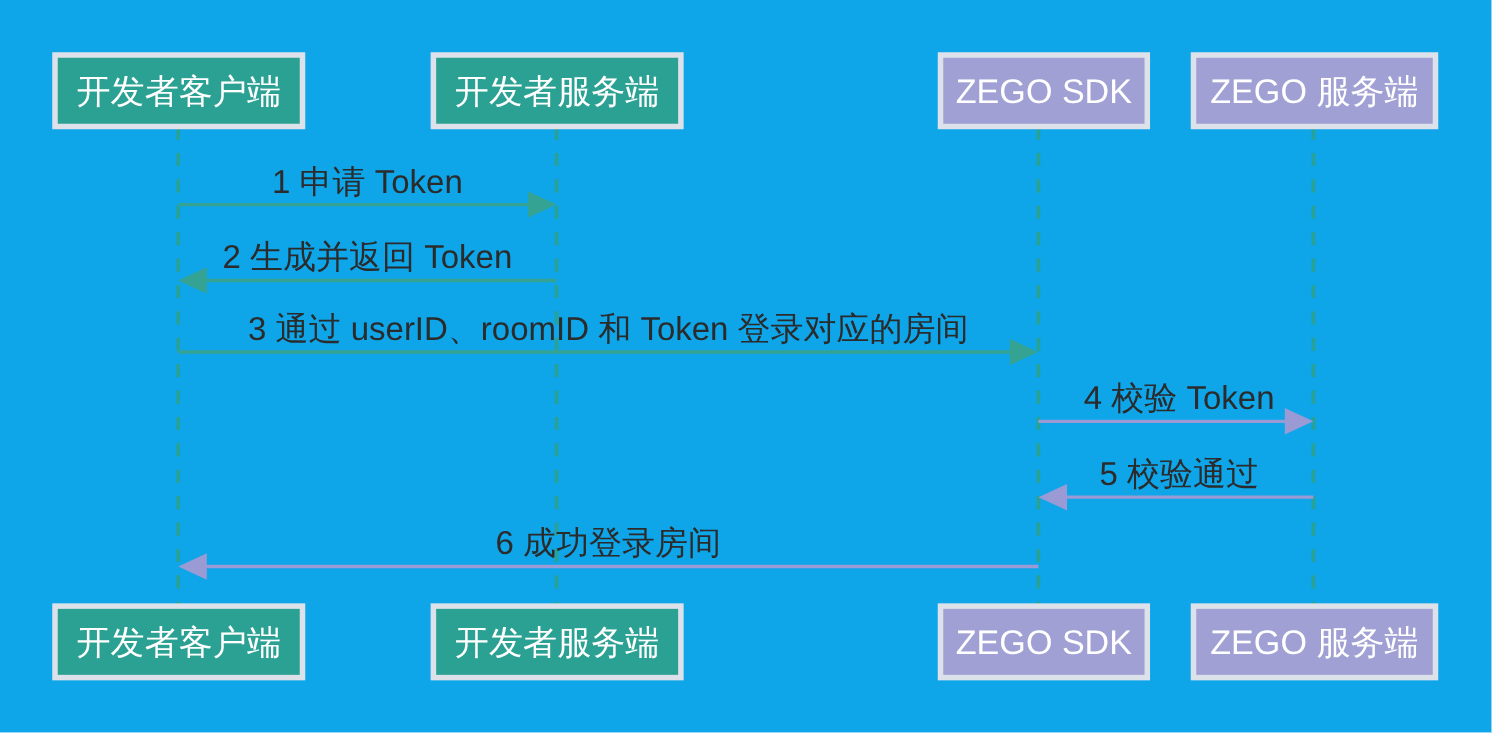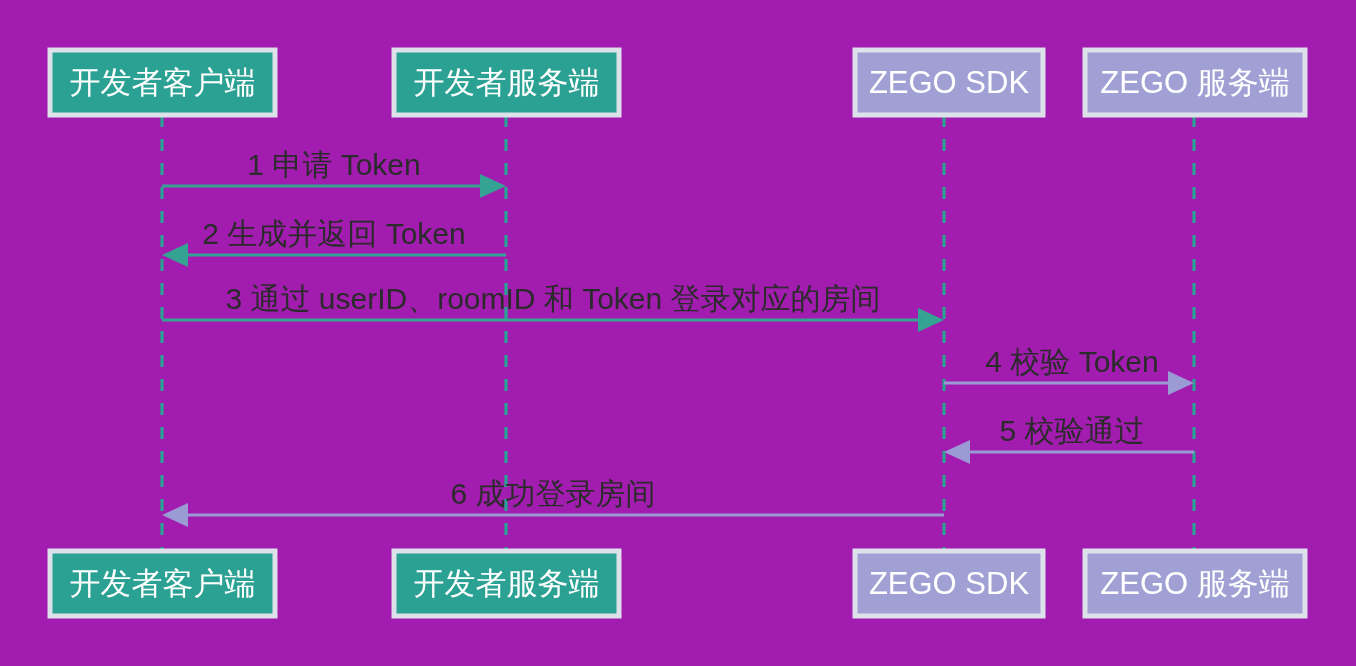--- a/index.html
+++ b/index.html
@@ -7,21 +7,21 @@
     padding: 0;
     background: #ffffff;
   }
   body {
     font-family: "Liberation Sans", "DejaVu Sans", sans-serif;
   }
   #stage {
     position: relative;
     width: 1356px;
     height: 666px;
-    background: #a21caf;
+    background: #0ea5e9;
     overflow: hidden;
   }
   svg#diagram {
     position: absolute;
     left: 0;
     top: 0;
     width: 1356px;
     height: 666px;
     display: block;
   }

